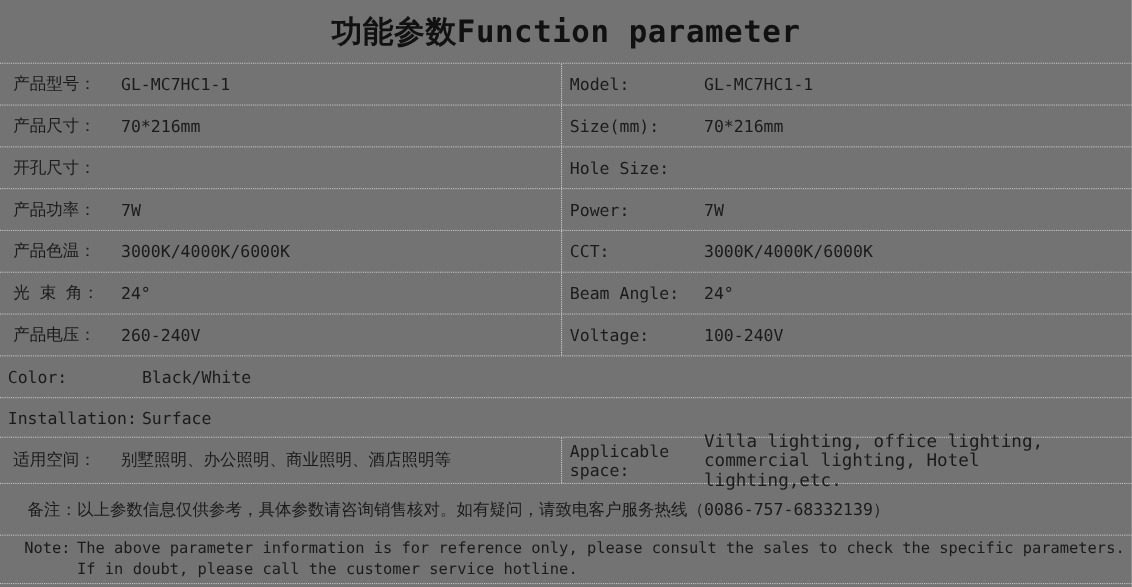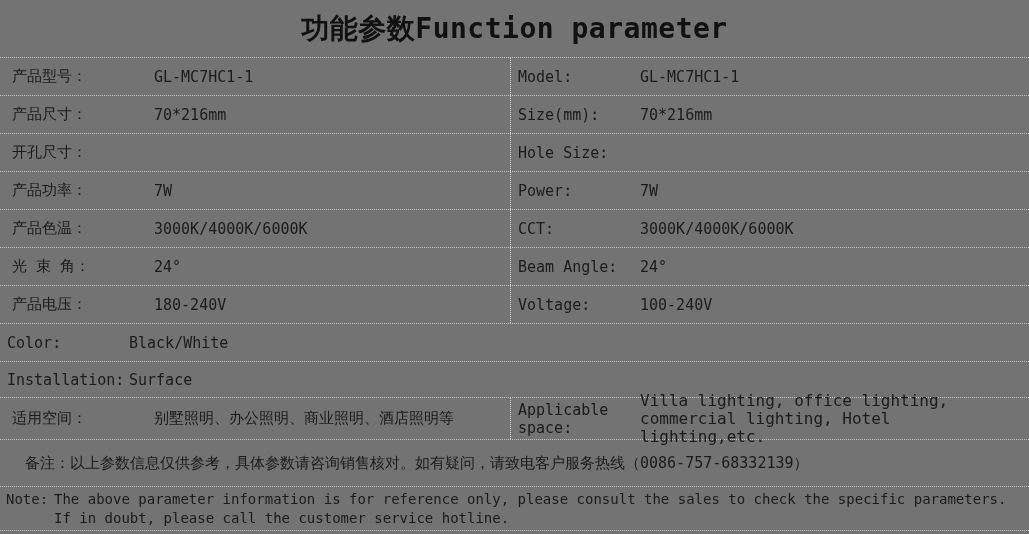--- a/index.html
+++ b/index.html
@@ -36,21 +36,20 @@
   }
   .prow.r-install { height: 36px; }
   .prow.r-space   { height: 42px; }
   .cell-left {
     width: 511px;
     flex-shrink: 0;
     display: flex;
     align-items: center;
     padding-left: 12px;
     border-right: 1px dotted #d2d2d2;
-    gap: 44px;
   }
   .cell-right {
     flex: 1;
     display: flex;
     align-items: center;
     padding-left: 7px;
   }
   .lbl-cn { width: 98px;  flex-shrink: 0; font-size: 15px; }
   .val-cn { flex: 1;      font-size: 15px; }
   .lbl-en { width: 122px; flex-shrink: 0; font-size: 15px; line-height: 18px; }
@@ -61,21 +60,21 @@
     display: flex;
     align-items: center;
     padding-left: 25px;
     font-size: 15px;
     border-bottom: 1px dotted #c6c6c6;
   }
   .note-row {
     height: 44px;
     display: flex;
     align-items: center;
-    padding-left: 6px;
+    padding-left: 22px;
     border-bottom: 1px dotted #c6c6c6;
   }
   .note-inner { display: flex; align-items: flex-start; }
   .note-label { width: 48px; flex-shrink: 0; font-size: 14px; line-height: 19px; }
   .note-lines { font-size: 14px; line-height: 19px; white-space: nowrap; }
 </style>
 </head>
 <body>
 
 <div class="page">
@@ -146,21 +145,21 @@
       </div>
       <div class="cell-right">
         <span class="lbl-en">Beam Angle:</span>
         <span class="val-en">24°</span>
       </div>
     </div>
 
     <div class="prow">
       <div class="cell-left">
         <span class="lbl-cn">产品电压：</span>
-        <span class="val-cn">180-240V</span>
+        <span class="val-cn">260-240V</span>
       </div>
       <div class="cell-right">
         <span class="lbl-en">Voltage:</span>
         <span class="val-en">100-240V</span>
       </div>
     </div>
 
     <div class="prow">
       <div class="cell-right">
         <span class="lbl-en">Color:</span>

